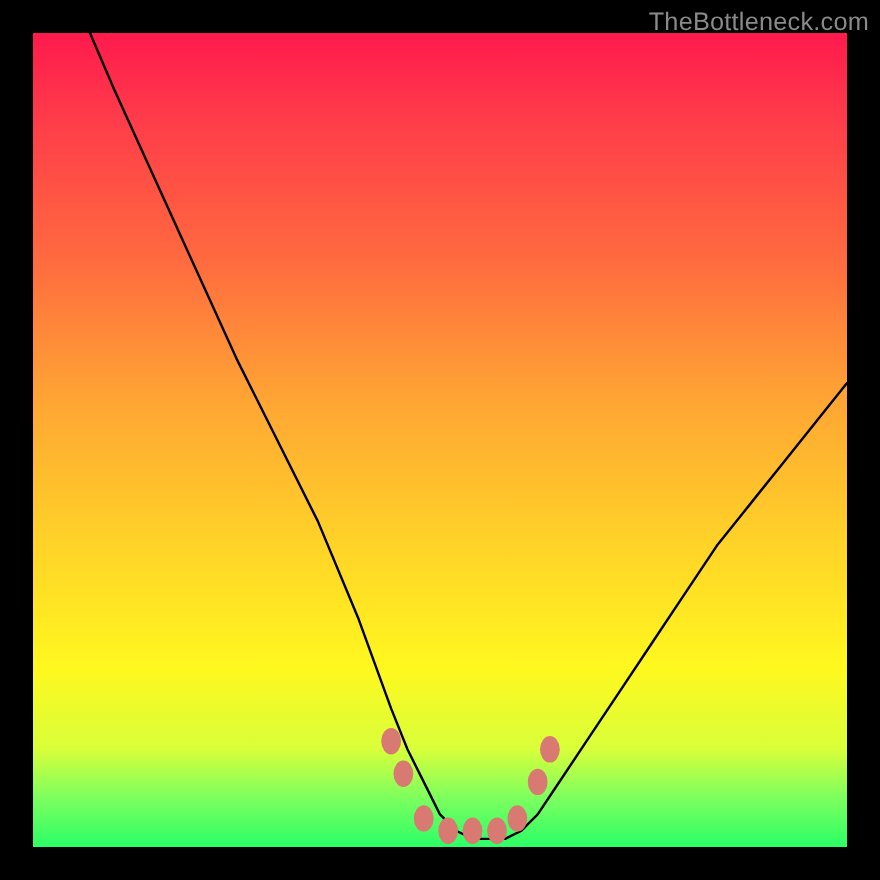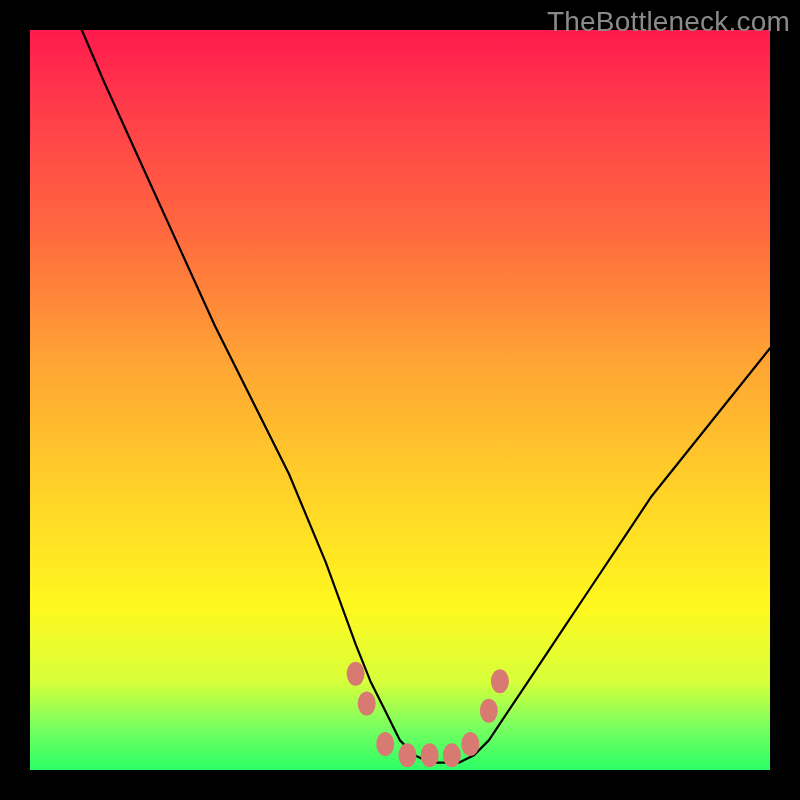--- a/index.html
+++ b/index.html
@@ -35,21 +35,21 @@
       #d8ff3a 88%,
       #7cff5f 94%,
       #2bff66 100%
     );
   }
   .watermark {
     position: absolute;
     top: 6px;
     right: 10px;
     color: #8a8a8a;
-    font-size: 28px;
+    font-size: 23px;
     font-weight: 500;
     letter-spacing: 0.2px;
     user-select: none;
   }
   svg.curve {
     position: absolute;
     left: 0;
     top: 0;
     width: 740px;
     height: 740px;

